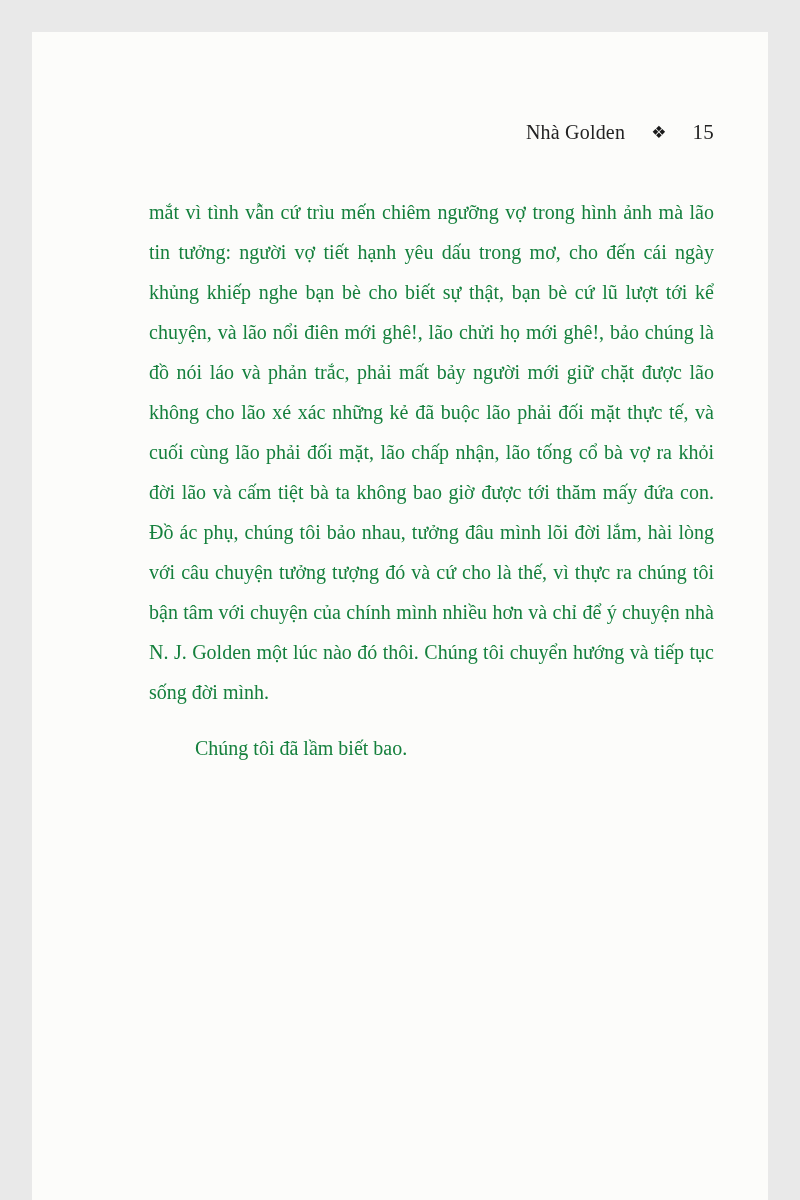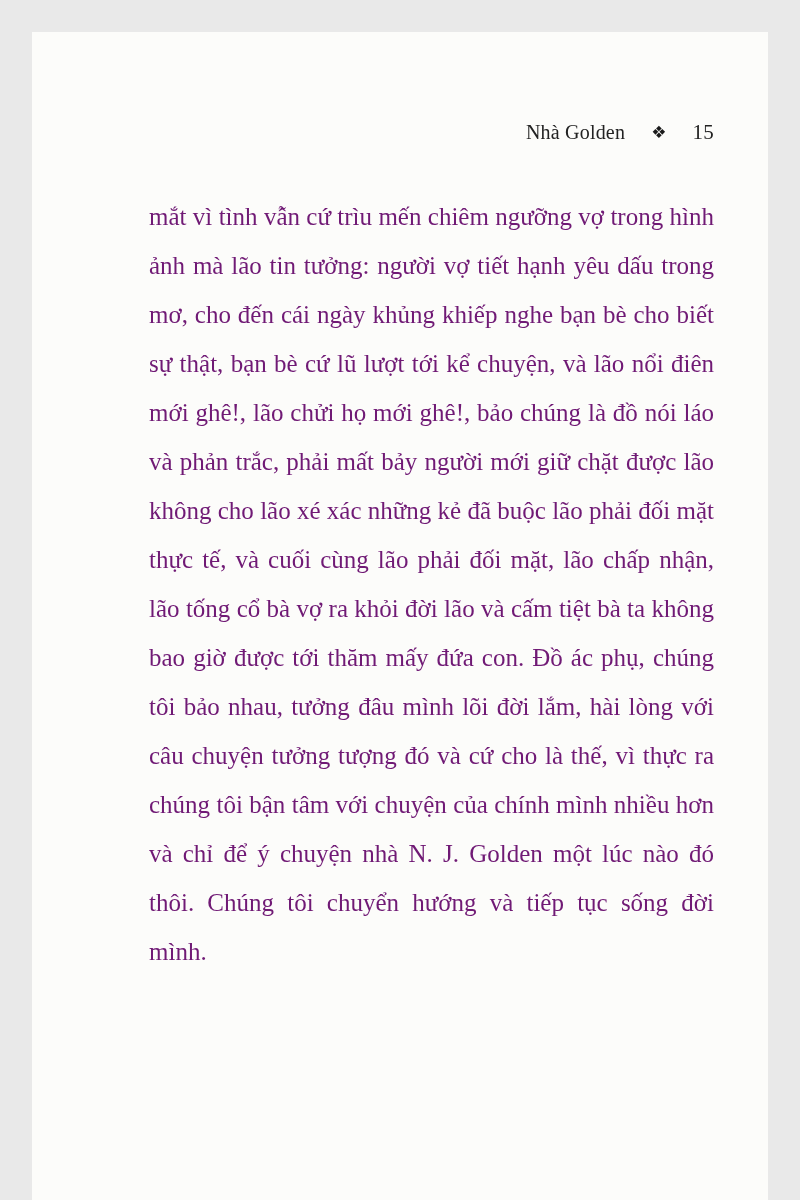--- a/index.html
+++ b/index.html
@@ -36,25 +36,25 @@
   .running-header .page-num {
     font-size: 21px;
   }
   .body-text {
     position: absolute;
     top: 128px;
     left: 85px;
     right: 86px;
   }
   .para {
-    font-size: 25px;
-    line-height: 49px;
+    font-size: 20px;
+    line-height: 40px;
     text-align: justify;
     text-justify: inter-word;
-    color: #701a75;
+    color: #15803d;
   }
   .para.first {
     text-indent: 0;
   }
   .para.indented {
     margin-top: 8px;
     text-indent: 46px;
     text-align: left;
   }
 </style>
@@ -62,15 +62,16 @@
 <body>
 
 <div class="page">
 
   <header class="running-header">
     <span>Nhà Golden</span><span class="sep">❖</span><span class="page-num">15</span>
   </header>
 
   <main class="body-text">
     <p class="para first">mắt vì tình vẫn cứ trìu mến chiêm ngưỡng vợ trong hình ảnh mà lão tin tưởng: người vợ tiết hạnh yêu dấu trong mơ, cho đến cái ngày khủng khiếp nghe bạn bè cho biết sự thật, bạn bè cứ lũ lượt tới kể chuyện, và lão nổi điên mới ghê!, lão chửi họ mới ghê!, bảo chúng là đồ nói láo và phản trắc, phải mất bảy người mới giữ chặt được lão không cho lão xé xác những kẻ đã buộc lão phải đối mặt thực tế, và cuối cùng lão phải đối mặt, lão chấp nhận, lão tống cổ bà vợ ra khỏi đời lão và cấm tiệt bà ta không bao giờ được tới thăm mấy đứa con. Đồ ác phụ, chúng tôi bảo nhau, tưởng đâu mình lõi đời lắm, hài lòng với câu chuyện tưởng tượng đó và cứ cho là thế, vì thực ra chúng tôi bận tâm với chuyện của chính mình nhiều hơn và chỉ để ý chuyện nhà N. J. Golden một lúc nào đó thôi. Chúng tôi chuyển hướng và tiếp tục sống đời mình.</p>
+    <p class="para indented">Chúng tôi đã lầm biết bao.</p>
   </main>
 
 </div>
 
 </body></html>

